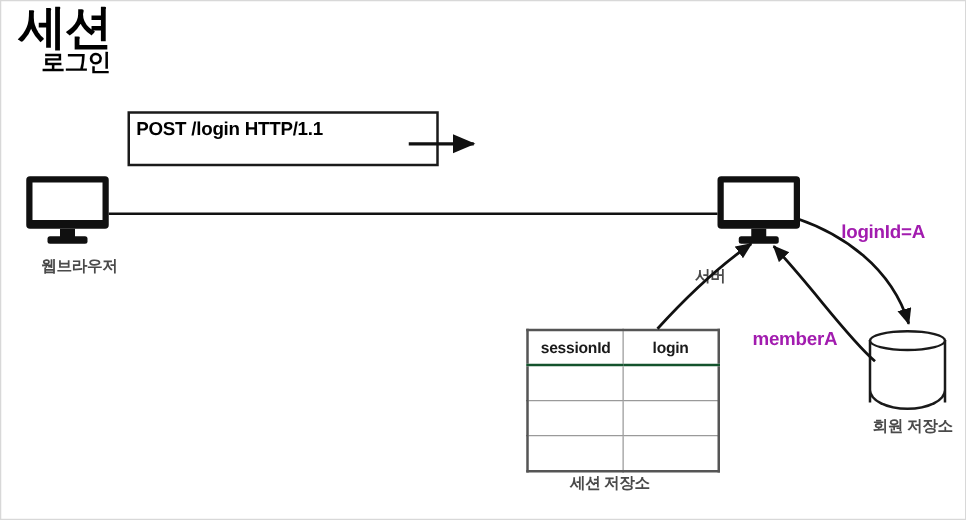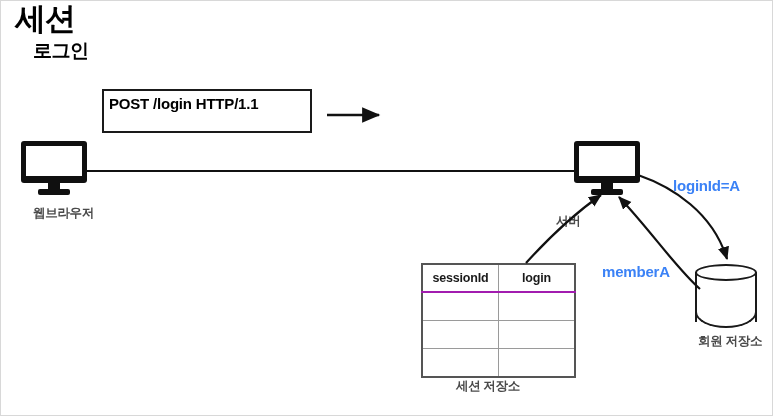--- a/index.html
+++ b/index.html
@@ -18,21 +18,21 @@
     border: 1px solid #d8d8d8;
     box-sizing: border-box;
     overflow: hidden;
   }
 
   
   #title {
     position: absolute;
     left: 14px;
     top: 2px;
-    font-size: 31px;
+    font-size: 38px;
     font-weight: bold;
     color: #000000;
     letter-spacing: -1px;
     line-height: 1.05;
     white-space: nowrap;
   }
   #subtitle {
     position: absolute;
     left: 32px;
     top: 40px;
@@ -42,21 +42,21 @@
     letter-spacing: -0.5px;
     line-height: 1.05;
     white-space: nowrap;
   }
 
   
   #request-box {
     position: absolute;
     left: 101px;
     top: 88px;
-    width: 210px;
+    width: 249px;
     height: 44px;
     border: 2px solid #1a1a1a;
     background: #ffffff;
     box-sizing: border-box;
     padding: 3px 0 0 5px;
   }
   #request-box .line {
     font-size: 15px;
     font-weight: bold;
     color: #000000;
@@ -121,21 +121,21 @@
   #browser-caption { left: 32px;  top: 204px; }
   #server-caption  { left: 555px; top: 212px; }
   #db-caption      { left: 697px; top: 332px; }
   #session-caption { left: 455px; top: 377px; font-family: Liberation Serif, serif; }
 
   
   .arrow-label {
     position: absolute;
     font-size: 15px;
     font-weight: bold;
-    color: #3b82f6;
+    color: #a21caf;
     white-space: nowrap;
     letter-spacing: -0.2px;
   }
   #login-label  { left: 672px; top: 176px; }
   #member-label { left: 601px; top: 262px; }
 
   
   #session-table {
     position: absolute;
     left: 420px;
@@ -153,21 +153,21 @@
     border: 1px solid #9a9a9a;
     padding: 0;
     margin: 0;
   }
   #session-table th {
     height: 26px;
     font-size: 12.5px;
     font-weight: bold;
     color: #1a1a1a;
     text-align: center;
-    border-bottom: 2px solid #a21caf;
+    border-bottom: 2px solid #14532d;
     letter-spacing: -0.2px;
   }
   #session-table td {
     height: 27px;
   }
 
   
   #database {
     position: absolute;
     left: 694px;

